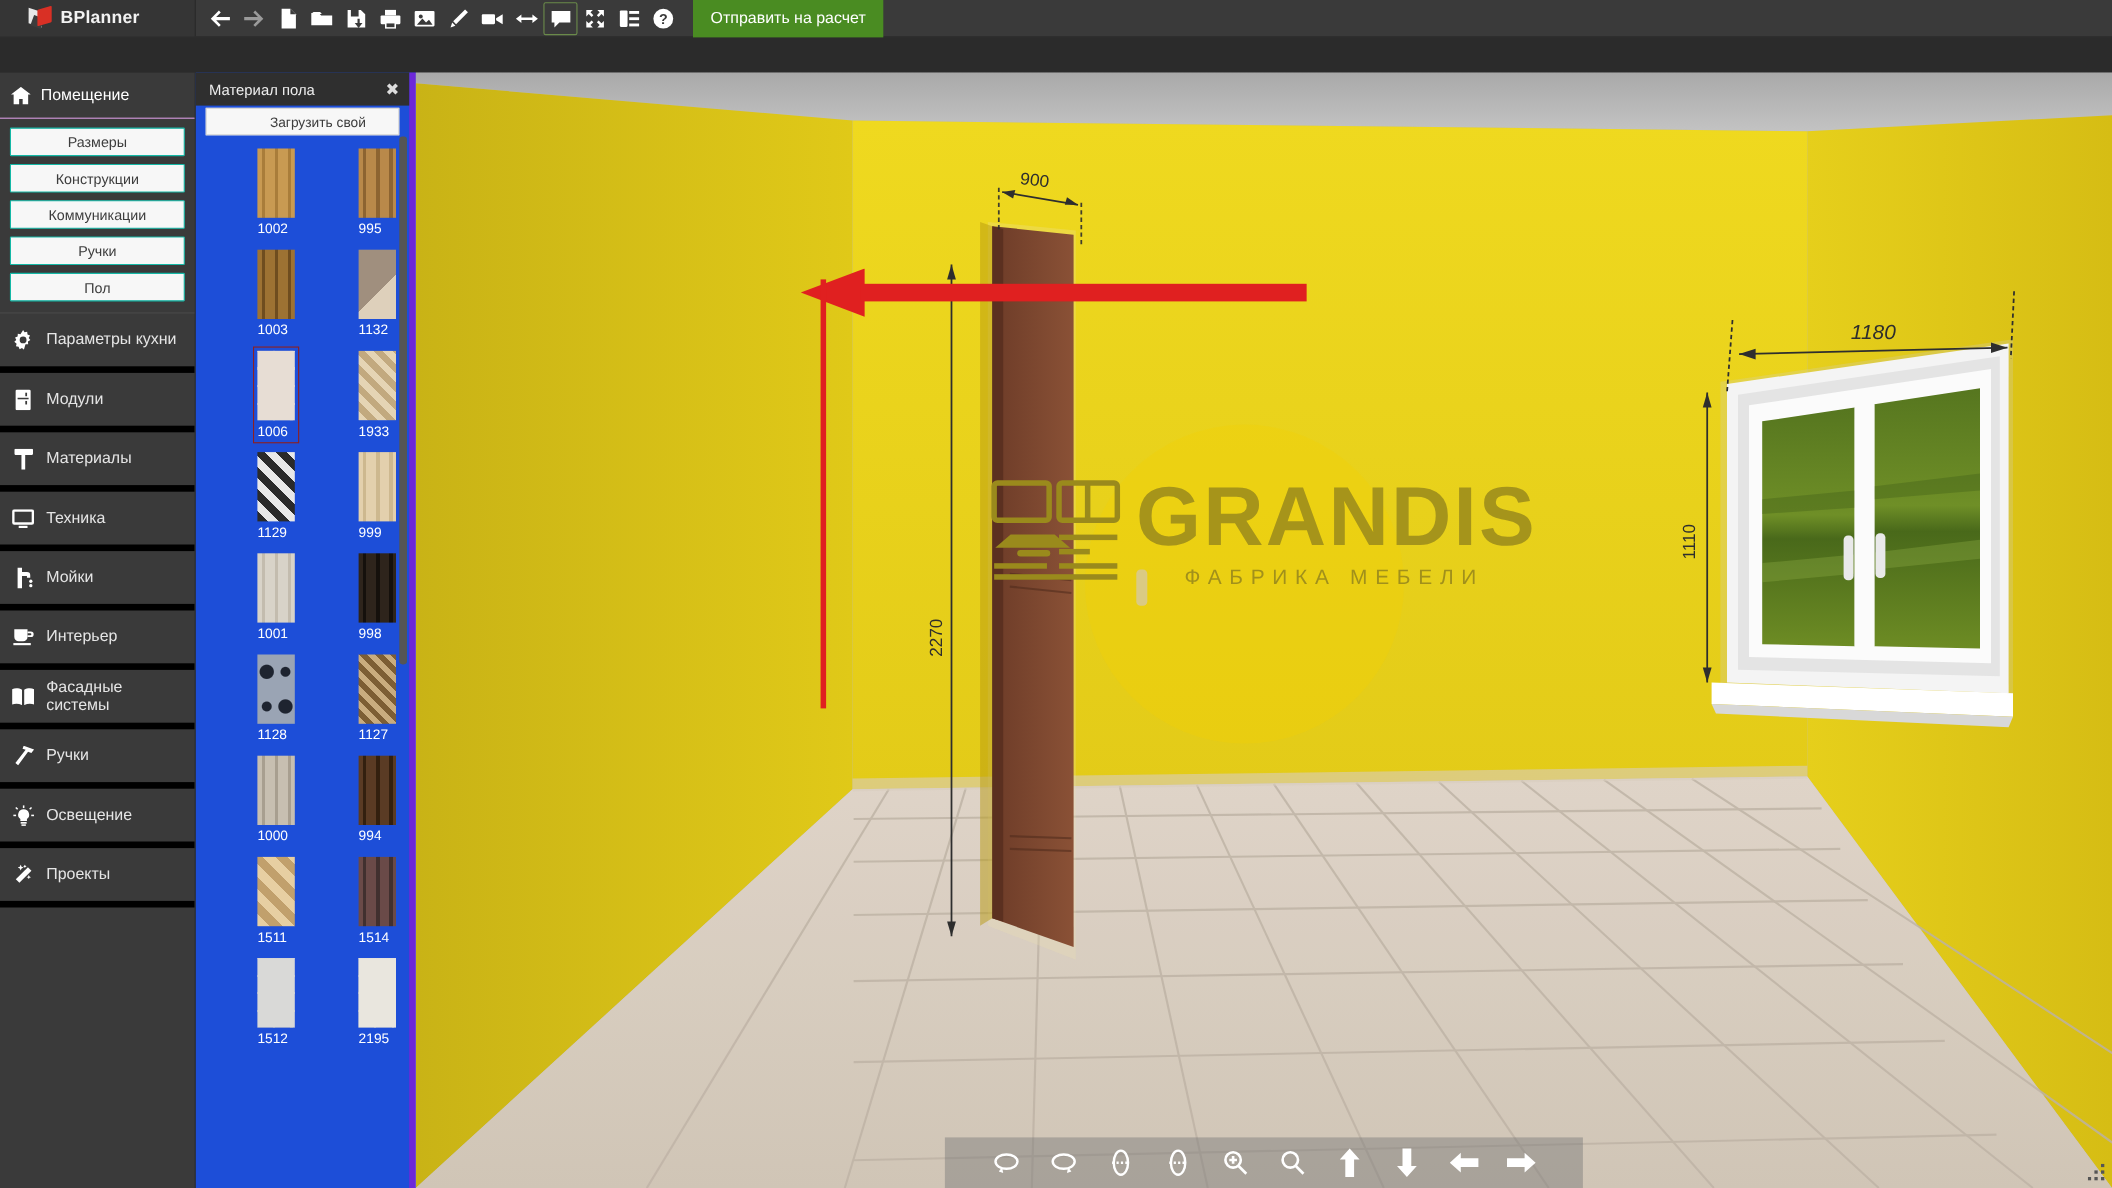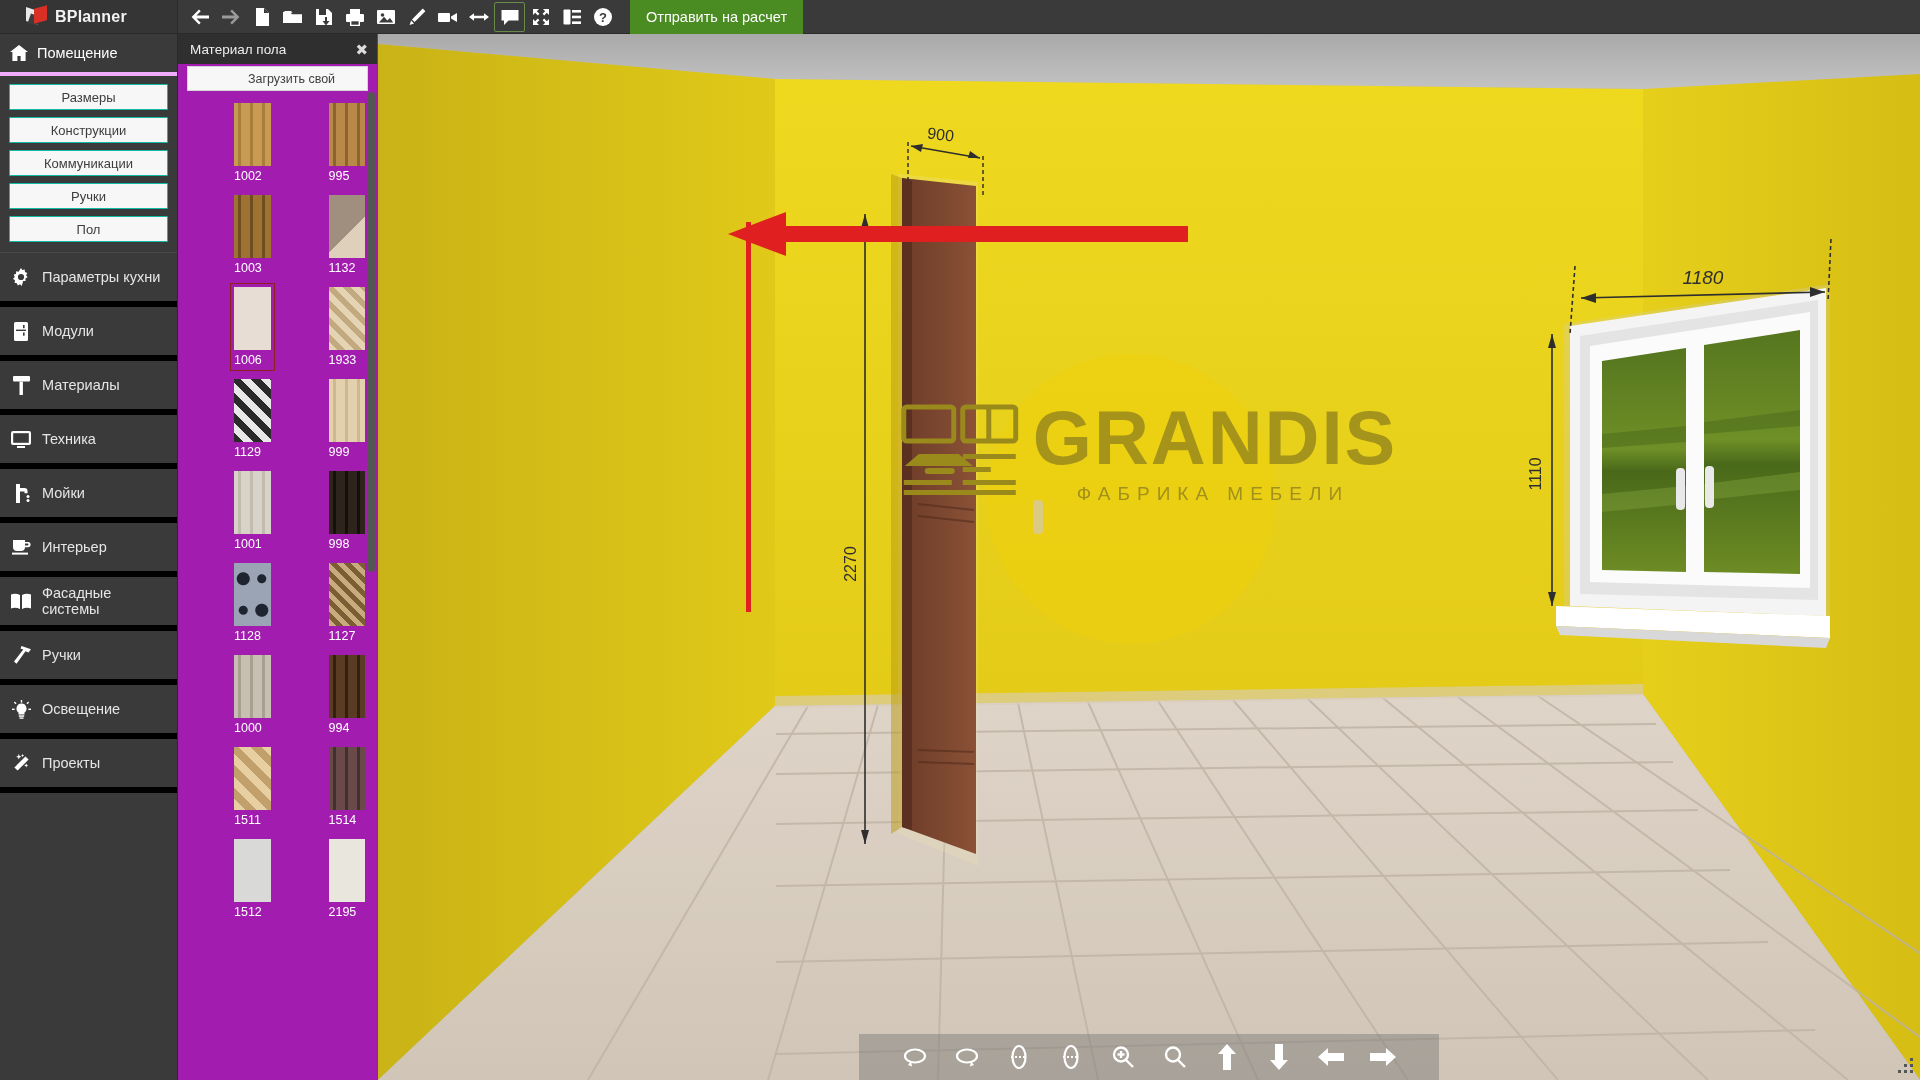--- a/index.html
+++ b/index.html
@@ -1,21 +1,21 @@
 <!DOCTYPE html>
 <html><head>
 <meta charset="utf-8">
 <style>
   * { box-sizing: border-box; margin: 0; padding: 0; }
   html, body {
     width: 1920px; height: 1080px; overflow: hidden;
     font-family: "Liberation Sans", sans-serif;
     background: #2b2b2b;
   }
-  #app { position: relative; width: 1920px; height: 1080px; display: flex; flex-direction: column; }
+  #app { position: relative; width: 1920px; height: 1080px; display: flex; flex-direction: column; gap: 32px; }
 
   
   .topbar {
     height: 34px; background: #3a3a3a; display: flex; align-items: stretch;
     flex: 0 0 34px; border-bottom: 1px solid #2a2a2a;
   }
   .brand {
     width: 178px; flex: 0 0 178px; background: #353535;
     display: flex; align-items: center; gap: 7px; padding-left: 26px;
     border-right: 1px solid #2a2a2a;
@@ -52,41 +52,41 @@
   
   .body { flex: 1; display: flex; min-height: 0; position: relative; }
 
   
   .sidebar {
     width: 178px; flex: 0 0 178px; background: #3a3a3a; overflow: hidden;
     border-right: 1px solid #2a2a2a;
   }
   .sb-head {
     height: 42px; display: flex; align-items: center; gap: 9px; padding: 0 10px;
-    border-bottom: 4px solid #f0abfc; color: #fff; font-size: 14.5px; cursor: pointer;
+    border-bottom: 1px solid #f0abfc; color: #fff; font-size: 14.5px; cursor: pointer;
   }
   .sb-sub { padding: 8px 9px 10px 9px; border-bottom: 1px solid #494949; background:#3a3a3a;}
   .sb-subbtn {
     display: block; width: 100%; height: 26px; line-height: 25px; text-align: center;
     background: #f7f7f7; color: #3d3d3d; font-size: 13px; margin-bottom: 7px;
     border: 1px solid #14b8a6; border-radius: 1px; cursor: pointer;
   }
   .sb-subbtn:last-child { margin-bottom: 0; }
   .sb-item {
     height: 54px; display: flex; align-items: center; gap: 11px; padding: 0 11px;
     border-bottom: 6px solid #000000; color: #e5e5e5; font-size: 14.5px; cursor: pointer;
   }
   .sb-item .ic { width: 20px; display: flex; justify-content: center; }
   .sb-item svg { fill: #fff; display:block; }
   .sb-head svg { fill: #fff; display:block; }
 
   
   .matpanel {
-    width: 200px; flex: 0 0 200px; background: #a21caf; position: relative;
-    display: flex; flex-direction: column; border-right: 1px solid #6d28d9;
+    width: 200px; flex: 0 0 200px; background: #1d4ed8; position: relative;
+    display: flex; flex-direction: column; border-right: 6px solid #6d28d9;
   }
   .mp-head {
     height: 30px; display: flex; align-items: center; justify-content: space-between;
     padding: 0 9px 0 12px; color: #eee; font-size: 13.5px; background:#2f2f2f;
   }
   .mp-close { color: #ddd; font-size: 15px; cursor: pointer; line-height: 1; }
   .mp-upload {
     margin: 2px 9px 8px 9px; height: 25px; line-height: 24px; background: #f7f7f7;
     color: #3d3d3d; font-size: 12.5px; text-align: center; border: 1px solid #d5d5d5;
     cursor: pointer;

